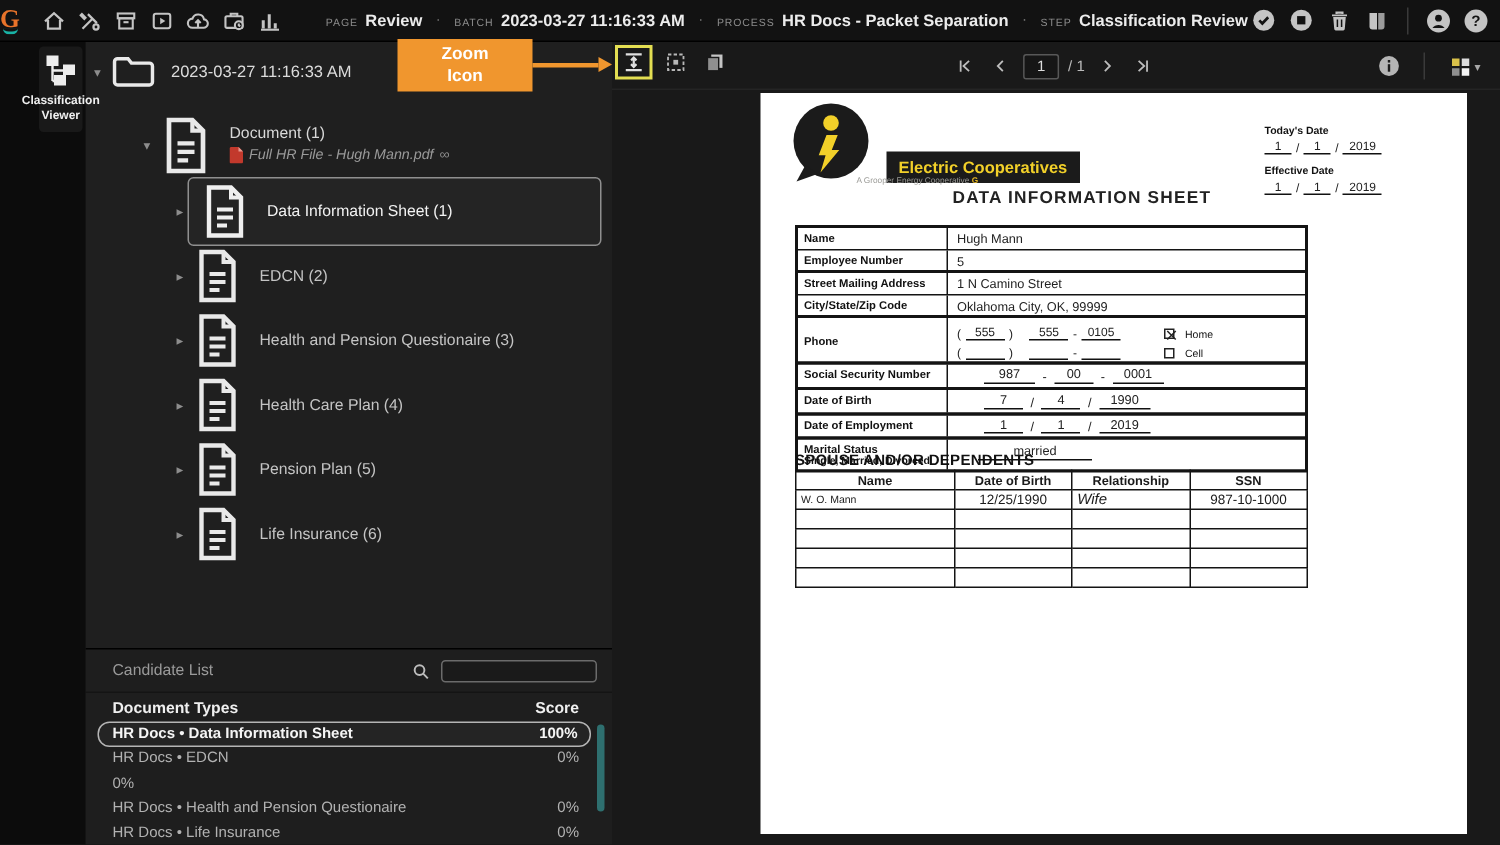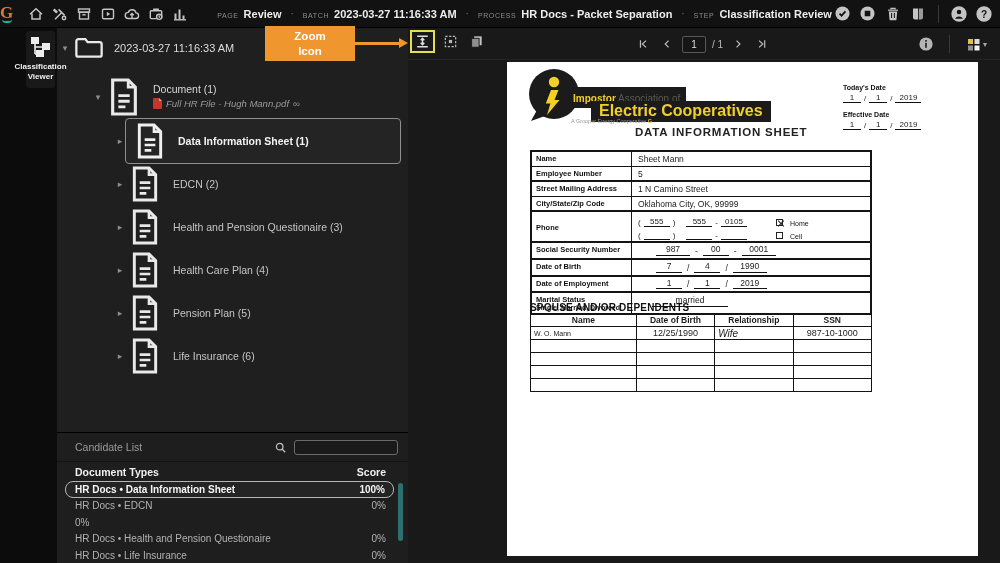--- a/index.html
+++ b/index.html
@@ -36,21 +36,21 @@
   .rootrow { position:absolute; left:0; top:8px; display:flex; align-items:center; gap:4px; padding-left:3px; cursor:pointer; }
   .rootrow .rootlabel { font-size:11px; color:#dcdcdc; margin-left:6px; }
   .docrow { position:absolute; left:36px; top:48px; display:flex; align-items:flex-start; gap:4px; cursor:pointer; }
   .doctext { margin-left:8px; padding-top:7px; }
   .doctitle { font-size:10.5px; color:#d8d8d8; }
   .docsub { display:flex; align-items:center; gap:4px; margin-top:3px; font-size:9.5px; font-style:italic; color:#9a9a9a; }
   .treeitem { position:absolute; left:58px; height:45px; display:flex; align-items:center; cursor:pointer; width:286px; }
   .treeitem .ibox { display:flex; align-items:center; gap:12px; padding:2px 10px 2px 4px; border-radius:4px; flex:1; }
   .treeitem.selected .ibox { border:1px solid #8f8f8f; background:#242424; padding:2px 10px 2px 8px; }
   .treeitem .ilabel { font-size:10.5px; color:#c4c4c4; }
-  .treeitem.selected .ilabel { font-weight:bold; color:#f2f2f2;text-align:center; }
+  .treeitem.selected .ilabel { font-weight:normal; color:#f2f2f2;text-align:center; }
 
   
   .candidates { position:absolute; left:0; bottom:0; width:351px; height:131px; background:#1e1e1e; border-top:1px solid #000; }
   .candhead { display:flex; align-items:center; height:28px; padding:0 10px 0 18px; gap:7px; }
   .candtitle { font-size:10.5px; color:#9a9a9a; flex:1; }
   .candsearch { width:104px; height:15px; background:#1a1a1a; border:1px solid #6b6b6b; border-radius:3px;
                 color:#ddd; font-size:10px; padding:0 4px; outline:none; }
   .candcols { display:flex; align-items:center; height:20px; padding:0 22px 0 18px; border-top:1px solid #141414; }
   .candcols .c1 { flex:1; font-size:10.5px; font-weight:bold; color:#efefef; }
   .candcols .c2 { font-size:10.5px; font-weight:bold; color:#efefef; }
@@ -81,21 +81,21 @@
   .callout-arrow:after { content:""; position:absolute; right:-9px; top:-4px; border-left:9px solid #f0962e;
              border-top:5.5px solid transparent; border-bottom:5.5px solid transparent; }
 
   
   .page { position:absolute; left:99px; top:34px; width:471px; height:494px; background:#fff; color:#1b1b1b; }
   .dlogo-circle { position:absolute; left:20px; top:6px; }
   .band1 { position:absolute; left:60px; top:25px; background:#1b1b1b; padding:1px 6px 2px; white-space:nowrap; }
   .band1 .b-bold { color:#f2d029; font-weight:bold; font-size:10px; }
   .band1 .b-rest { color:#5a5a50; font-size:10px; }
   .band2 { position:absolute; left:84px; top:39px; background:#1b1b1b; padding:1px 8px 2px; white-space:nowrap; }
-  .band2 span { color:#f2d029; font-weight:bold; font-size:16px; }
+  .band2 span { color:#f2d029; font-weight:bold; font-size:11px; }
   .tagline { position:absolute; left:64px; top:56px; font-size:5.5px; color:#9a9a96; }
   .tagline .gdot { color:#e9b923; font-weight:bold; }
   .dtitle { position:absolute; left:128px; top:64px; font-size:11.5px; font-weight:bold; letter-spacing:.8px; color:#222; }
   .dates { position:absolute; left:336px; top:22px; width:110px; }
   .dlabel { font-size:7px; font-weight:bold; color:#111; }
   .dvals { font-size:8px; color:#222; margin:2px 0 8px; display:flex; align-items:flex-end; gap:3px; }
   .u { display:inline-block; border-bottom:1px solid #111; text-align:center; line-height:1.15; }
   .u-s { min-width:18px; } .u-m { min-width:26px; } .u-l { min-width:34px; } .u-xl { min-width:60px; }
 
   .form { position:absolute; left:23px; top:90px; width:342px; }
@@ -462,23 +462,20 @@
       </div>
     </div>
 
     <div class="page">
       <svg class="dlogo-circle" width="56" height="58" viewBox="0 0 56 58">
         <circle cx="27" cy="26" r="25" fill="#1b1b1b"></circle>
         <path d="M10 42l-6 11 14-5z" fill="#1b1b1b"></path>
         <circle cx="27" cy="14" r="5.2" fill="#f2d029"></circle>
         <path d="M24 22h7.5l-4 10h5L20 47l3.4-11.5h-4.6z" fill="#f2d029"></path>
       </svg>
-      <div class="band1">
-        <span class="b-bold">Impostor</span><span class="b-rest"> Association of</span>
-      </div>
       <div class="band2">
         <span>Electric Cooperatives</span>
       </div>
       <div class="tagline">
         <span>A Grooper Energy Cooperative </span><span class="gdot">G</span>
       </div>
 
       <div class="dtitle">DATA INFORMATION SHEET</div>
 
       <div class="dates">
@@ -497,21 +494,21 @@
           <span class="u u-s">1</span>
           <span>/</span>
           <span class="u u-m">2019</span>
         </div>
       </div>
 
       <div class="form">
         <div class="grp">
           <div class="frow">
             <div class="flabel">Name</div>
-            <div class="fvalue">Sheet Mann</div>
+            <div class="fvalue">Hugh Mann</div>
           </div>
           <div class="frow">
             <div class="flabel">Employee Number</div>
             <div class="fvalue">5</div>
           </div>
         </div>
         <div class="grp">
           <div class="frow">
             <div class="flabel">Street Mailing Address</div>
             <div class="fvalue">1 N Camino Street</div>

